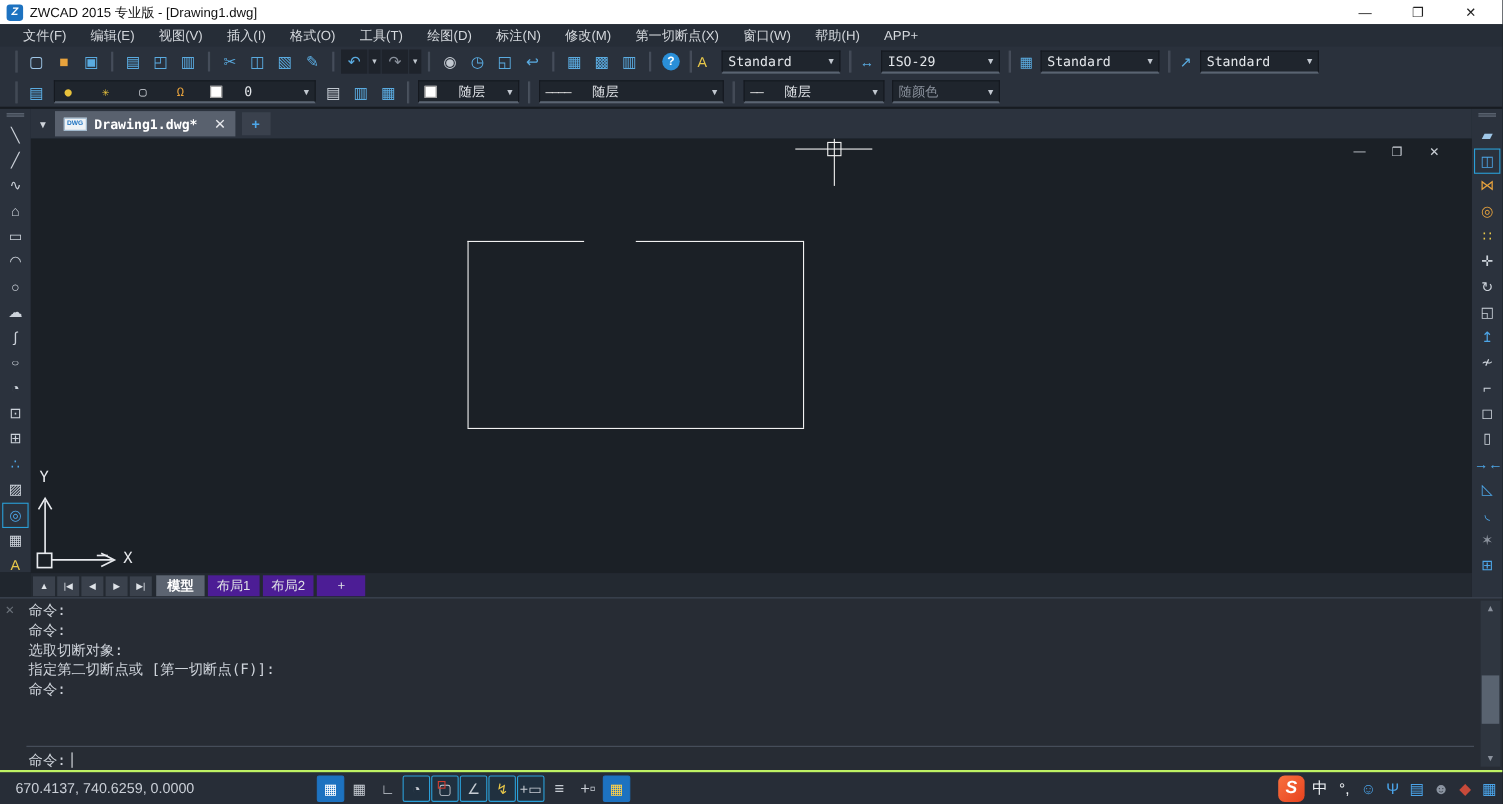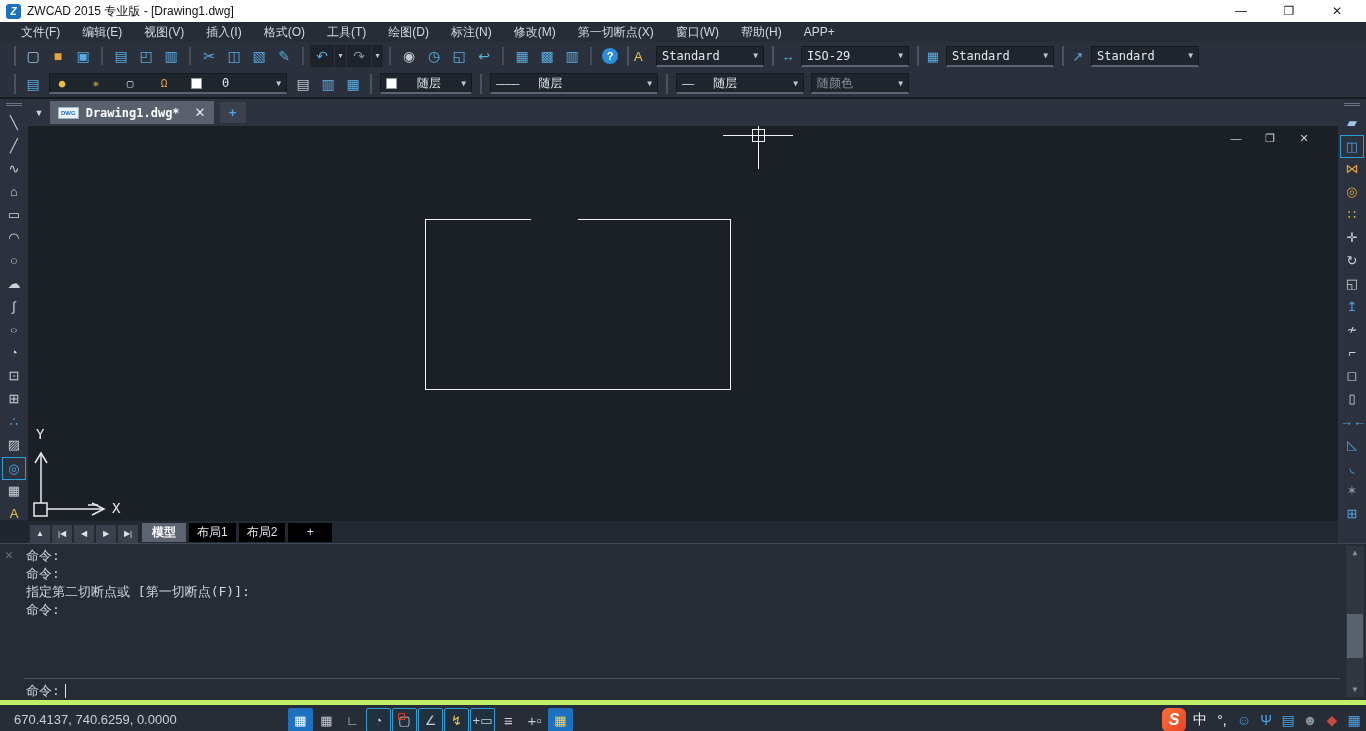--- a/index.html
+++ b/index.html
@@ -77,40 +77,40 @@
   .pickbox{position:absolute;left:724px;top:3px;width:13px;height:13px;border:1px solid #f2f2f2;background:transparent}
   
   .ucs-svg{position:absolute;left:2px;top:295px}
   .ucs-label{position:absolute;color:#e8eaee;font-size:14px;font-family:"DejaVu Sans Mono",monospace}
   .ucs-y{left:8px;top:300px}
   .ucs-x{left:84px;top:374px}
 
   
   .layoutrow{position:absolute;left:28px;top:521px;width:1310px;height:22px;background:#232931;display:flex;align-items:center;gap:2px;padding-left:2px}
   .layoutrow .nav span{display:inline-block;width:20px;height:18px;background:#3a414c;color:#dfe3e8;font-size:8px;text-align:center;line-height:18px;margin-right:2px}
-  .layoutrow .tabs span{display:inline-block;min-width:44px;height:19px;background:#000000;color:#dfe2e6;font-size:12px;text-align:center;line-height:19px;padding:0 8px;margin-right:3px}
+  .layoutrow .tabs span{display:inline-block;min-width:44px;height:19px;background:#4c1d95;color:#dfe2e6;font-size:12px;text-align:center;line-height:19px;padding:0 8px;margin-right:3px}
   .layoutrow .tabs span.on{background:#5c6471;color:#fff;font-weight:bold}
 
   
   .cmdwin{position:absolute;left:0;top:543px;width:1366px;height:157px;background:#272c34;border-top:1px solid #404957;font-family:"DejaVu Sans Mono",monospace}
   .cmdclose{position:absolute;left:5px;top:3px;color:#6a7179;font-size:13px}
   .cmdlines{position:absolute;left:26px;top:3px;right:50px}
   .cmdlines span{display:block;height:18px;line-height:18px;font-size:13px;color:#ced3da;white-space:pre}
   .cmdsep{position:absolute;left:24px;right:26px;top:134px;border-top:1px solid #4a525e}
   .cmdinput{position:absolute;left:26px;top:138px;height:18px;font-size:13px;color:#ced3da;display:flex;align-items:center}
   .caretblink{display:inline-block;width:1px;height:14px;background:#dfe3e8;margin-left:5px;animation:bl 1s steps(1) infinite}
   @keyframes bl{50%{opacity:0}}
   .cmdscroll{position:absolute;right:2px;top:2px;width:18px;height:151px;background:#2f3640}
   .cmdscroll .sbtn{position:absolute;left:0;width:18px;height:14px;color:#8a919c;font-size:8px;text-align:center;line-height:14px}
   .sb-up{top:0}
   .sb-dn{bottom:0}
   .sb-thumb{position:absolute;left:1px;top:68px;width:16px;height:44px;background:#596370}
 
   
-  .statusbar{position:absolute;left:0;top:700px;width:1366px;height:31px;background:#272d37;border-top:5px solid #bef264}
+  .statusbar{position:absolute;left:0;top:700px;width:1366px;height:31px;background:#272d37;border-top:2px solid #bef264}
   .coords{position:absolute;left:14px;top:0;line-height:30px;color:#c9ced6;font-size:13px}
   .toggles{position:absolute;left:288px;top:3px;display:flex;gap:1px}
   .toggles span{position:relative;width:25px;height:24px;line-height:24px;text-align:center;font-size:13px;color:#c6cbd2;border:1px solid transparent;border-radius:2px}
   .toggles span.on{border-color:#2a9fd8;background:#20303f}
   .toggles span.fill{background:#1d72c0;border-color:#1d72c0;color:#fff}
   .toggles span.plain{font-size:15px}
   .toggles [data-name="osnap-toggle"]::after{content:"";position:absolute;top:4px;left:5px;width:5px;height:5px;border:1px solid #d23b2f}
   .ime{position:absolute;right:4px;top:3px;display:flex;align-items:center;gap:6px}
   .ime span{font-size:14px;text-align:center;min-width:16px}
   .ime span.slogo{width:24px;height:24px;line-height:24px;border-radius:6px;background:linear-gradient(135deg,#f8703e,#e8431f);color:#fff;font-weight:bold;font-style:italic;font-size:16px}
@@ -295,20 +295,21 @@
 <div class="layoutrow" data-name="layout-tab-bar">
   <div class="nav" data-name="layout-tab-nav"><span data-name="layout-list-button">▲</span><span data-name="first-tab-button">|◀</span><span data-name="prev-tab-button">◀</span><span data-name="next-tab-button">▶</span><span data-name="last-tab-button">▶|</span></div>
   <div class="tabs" data-name="layout-tabs"><span data-name="tab-model" class="on">模型</span><span data-name="tab-layout1">布局1</span><span data-name="tab-layout2">布局2</span><span data-name="tab-new-layout">+</span></div>
 </div>
 
 <div class="cmdwin" data-name="command-window">
   <span class="cmdclose" data-name="command-close-icon">✕</span>
   <div class="cmdlines" data-name="command-history">
       <span data-name="command-history-line">命令:</span>
       <span data-name="command-history-line">命令:</span>
+      <span data-name="command-history-line">选取切断对象:</span>
       <span data-name="command-history-line">指定第二切断点或 [第一切断点(F)]:</span>
       <span data-name="command-history-line">命令:</span>
     </div>
   <div class="cmdsep" data-name="command-separator"></div>
   <div class="cmdinput" data-name="command-input">
     <span data-name="command-prompt">命令:</span>
     <span data-name="command-input-value"></span>
     <span class="caretblink" data-name="text-cursor"></span>
   </div>
   <div class="cmdscroll" data-name="command-scrollbar">

